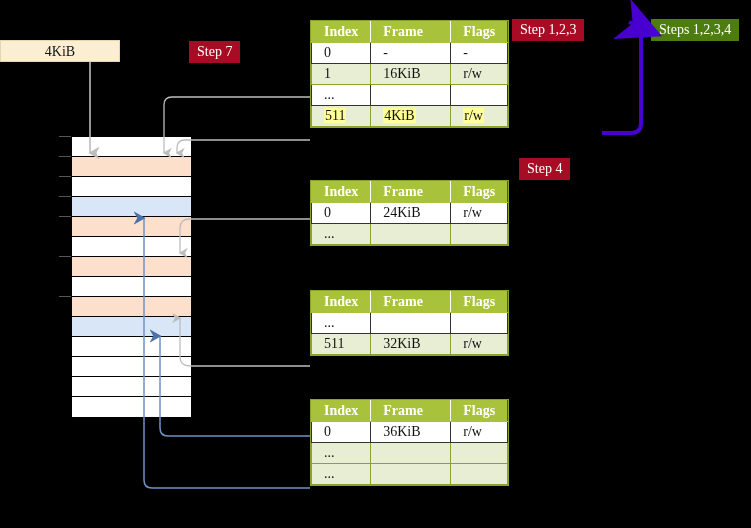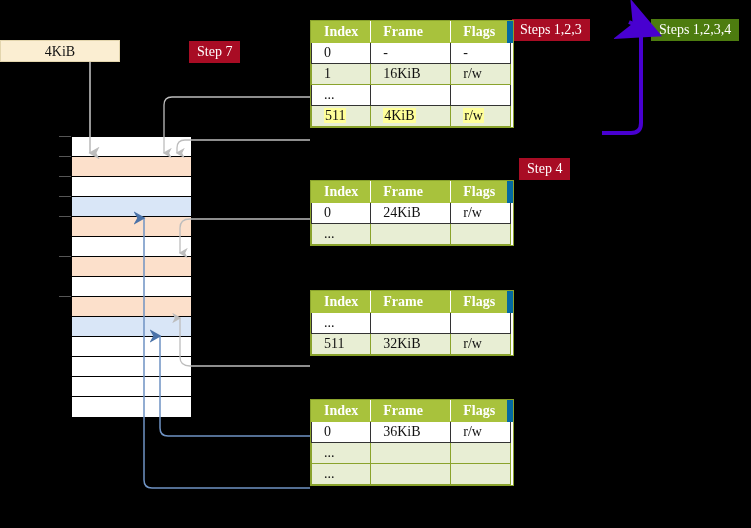--- a/index.html
+++ b/index.html
@@ -59,21 +59,21 @@
     border:1px solid #333;
     font-size:14px;color:#111;
     padding:2px 12px;height:18px;box-sizing:border-box;
     text-align:left;vertical-align:middle;
     font-family:Liberation Serif, serif;
   }
   .ptable th{
     background:#a8c23c;color:#ffffff;font-weight:bold;
     border:1px solid #a8c23c;border-right:1px solid #fff;
   }
-  .ptable th.lastcol{border-right:6px solid #0369a1;text-align:right;}
+  .ptable th.lastcol{border-right:1px solid #0369a1;text-align:right;}
   .col-idx{width:57px;}
   .col-frm{width:80px;}
   .col-flg{width:54px;}
   .row-alt td{background:#e8eed4;border-color:#8aa32c;}
   .row-plain td{background:#ffffff;}
   .hl{background:#ffff99;padding:0 1px;}
 
   .t1{left:310px;top:20px;}
   .t2{left:310px;top:180px;}
   .t3{left:310px;top:290px;}
@@ -87,21 +87,21 @@
 <div class="stage">
 
   <div class="kib-box">
     <span>4KiB</span>
   </div>
 
   <div class="badge badge-red b-step0">
     <span>Step 7</span>
   </div>
   <div class="badge badge-red b-step123">
-    <span>Steps 1,2,3</span>
+    <span>Step 1,2,3</span>
   </div>
   <div class="badge badge-blue b-step1234">
     <span>Steps 1,2,3,4</span>
   </div>
   <div class="badge badge-red b-step4">
     <span>Step 4</span>
   </div>
 
   <div class="memcol" id="memcol">
       <div class="memrow c-white" style="top: 0px;"></div>

